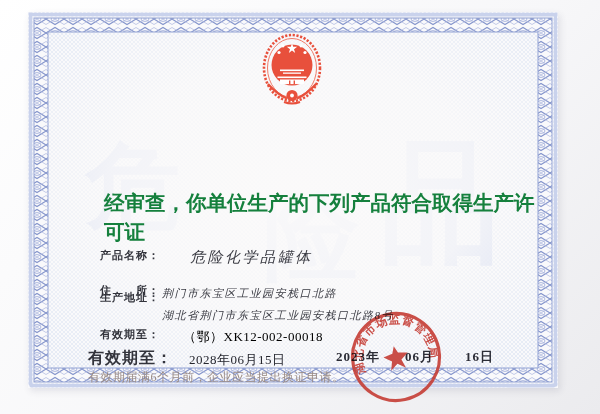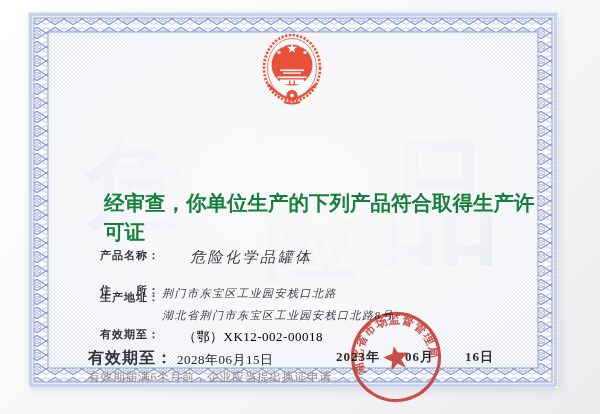--- a/index.html
+++ b/index.html
@@ -37,21 +37,21 @@
   .fvalue{position:absolute;font-style:italic;font-weight:normal;color:#3a3b43;}
   .r-product .flabel{left:72px;top:236px;}
   .r-product .fvalue{left:162px;top:236px;font-size:15px;letter-spacing:2.5px;}
   .r-residence .flabel{left:72px;top:271px;}
   .r-residence .fvalue{left:134px;top:274px;font-size:11px;letter-spacing:1.5px;}
   .r-address .flabel{left:72px;top:278px;}
   .r-address .fvalue{left:134px;top:296px;font-size:11px;letter-spacing:1.5px;}
   .r-certno .flabel{left:72px;top:315px;}
   .r-certno .fvalue{left:155px;top:316px;font-size:13px;font-style:normal;letter-spacing:0.5px;color:#000000;}
   .r-valid .flabel{left:60px;top:336px;font-size:16px;}
-  .r-valid .fvalue{left:149px;top:339px;font-size:13px;font-style:normal;letter-spacing:0.5px;color:#25262e;}
+  .r-valid .fvalue{left:161px;top:339px;font-size:13px;font-style:normal;letter-spacing:0.5px;color:#25262e;}
   .note{position:absolute;left:60px;top:357px;font-size:12px;color:#998a84;letter-spacing:0.5px;}
   .issue-date span{position:absolute;top:336px;font-size:13px;color:#2c2d36;font-weight:bold;letter-spacing:1px;}
   .d-year{left:308px;}
   .d-month{left:377px;}
   .d-day{left:437px;text-align:center;}
   .seal{position:absolute;left:320px;top:297px;z-index:6;opacity:0.9;mix-blend-mode:multiply;}
 </style>
 </head>
 <body>
 

